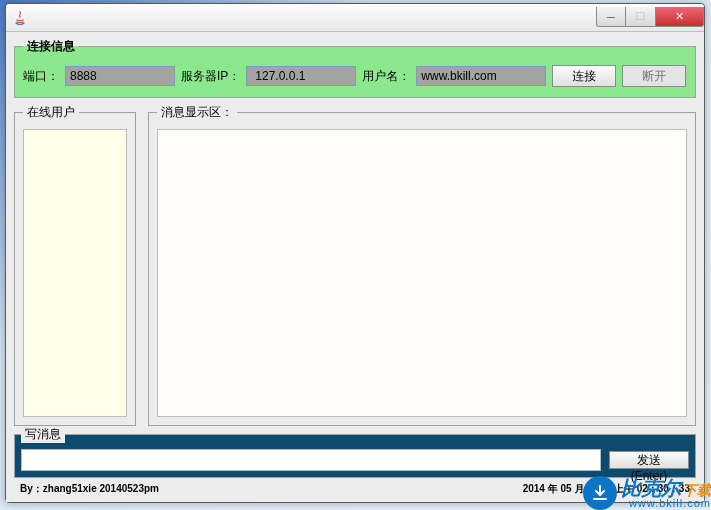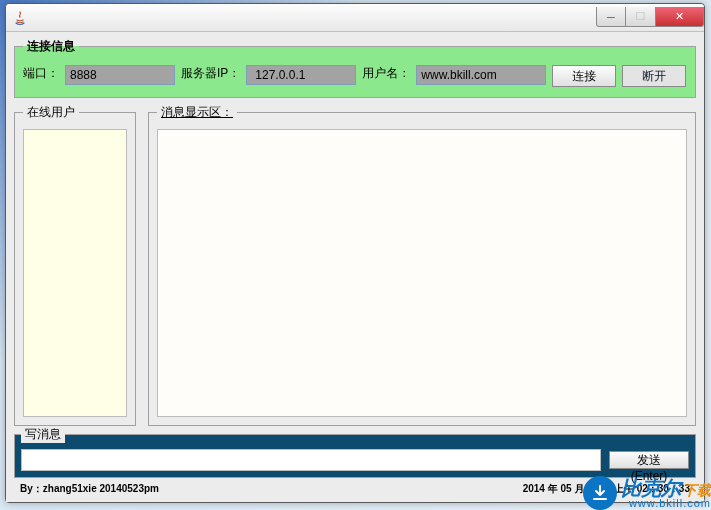--- a/index.html
+++ b/index.html
@@ -59,51 +59,51 @@
     background: #90ee90;
   }
   fieldset legend {
     padding: 0 4px;
     background: #ececec;
     font-size: 12px;
   }
   fieldset.conn legend { background: transparent; font-weight: bold;}
   fieldset.conn {
     background: #8ce88c;
-    display: flex; align-items: flex-start; gap: 6px;
+    display: flex; align-items: center; gap: 6px;
     padding: 10px 8px;
   }
   .lbl { font-size: 12px; }
   input.tf {
     border: 1px solid #7e9db9;
     height: 20px; padding: 1px 4px;
     font-size: 12px; background: #a3a3a3;
   }
   .btn {
     height: 22px;
     padding: 0 19px;
     border: 1px solid #8a8a8a;
     background: linear-gradient(#fdfdfd,#e0e0e0);
     font-size: 12px;
     cursor: pointer;
   }
-  .btn[disabled] { color: #0f172a; background: #e4e4e4; cursor: default;}
+  .btn[disabled] { color: #737373; background: #e4e4e4; cursor: default;}
   .middle {
     flex: 1; display: flex; gap: 12px; margin-top: 6px;
   }
   fieldset.plain { background: #ececec; border:1px solid #a0a0a0; }
   fieldset.plain legend { background:#ececec; }
   .users {
     width: 122px; display: flex; flex-direction: column;
   }
   .users .listarea {
     flex:1; background: #feffe6; border: 1px solid #bcbcbc;
   }
   .msgs {
-    flex: 1; display: flex; flex-direction: column; text-decoration: underline;
+    flex: 1; display: flex; flex-direction: column;
   }
   .msgs .msgarea {
     flex:1; background:#fffdfa; border:1px solid #bcbcbc;
   }
   fieldset.write {
     background:#0c4a6e; border:1px solid #a0a0a0;
     display:flex; align-items:center; gap:8px;
     padding: 6px;
   }
   fieldset.write legend { background:#ececec; }

